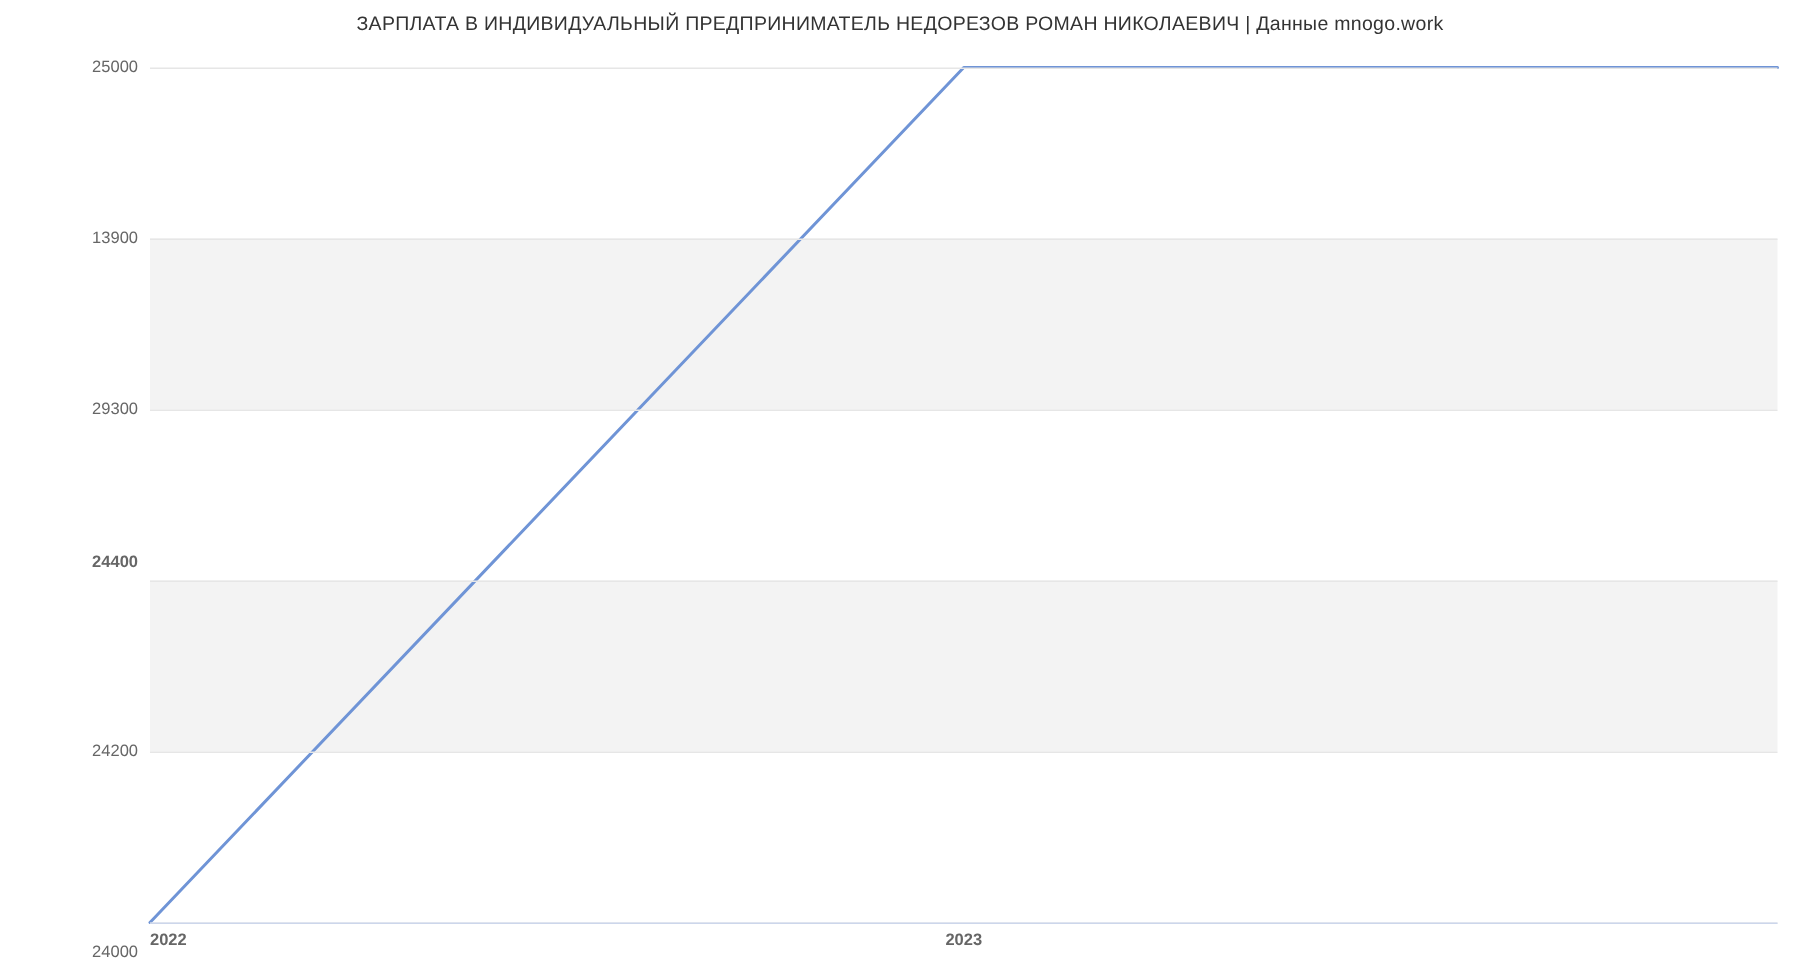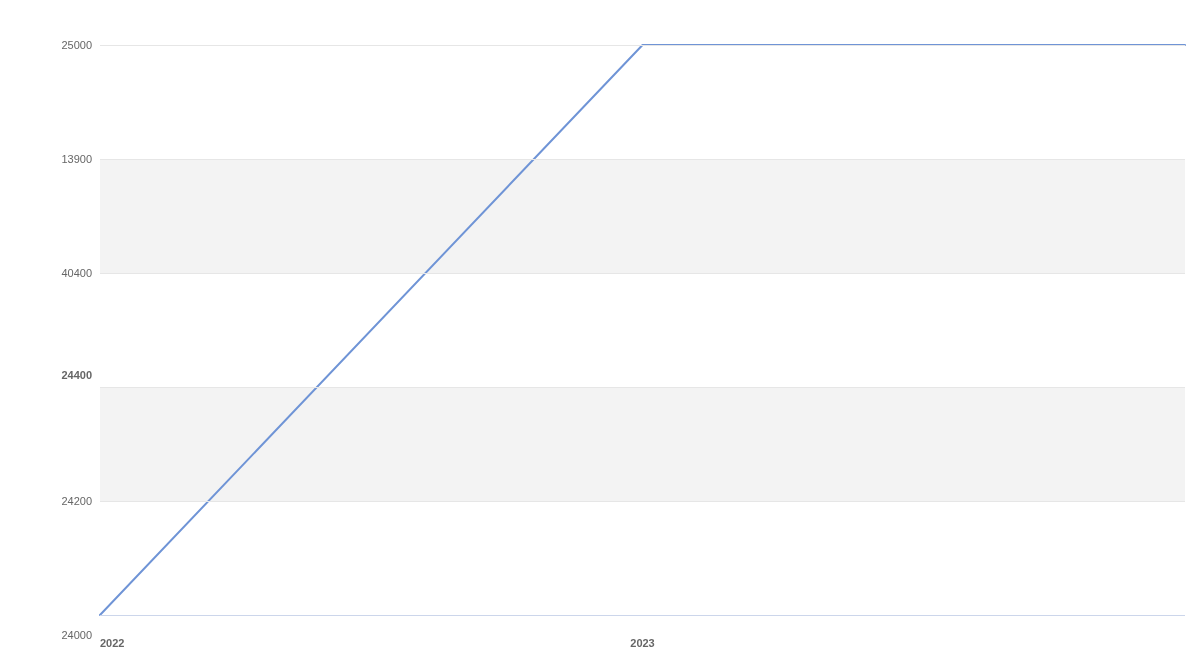--- a/index.html
+++ b/index.html
@@ -53,21 +53,21 @@
     right: 100%;
     margin-right: 8px;
     transform: translateY(-50%);
     font-size: 11px;
     color: #666;
     white-space: nowrap;
   }
   .x-tick-label {
     position: absolute;
     top: 100%;
-    margin-top: 22px;
+    margin-top: 6px;
     transform: translateX(-50%);
     font-size: 11px;
     font-weight: 600;
     color: #666;
     white-space: nowrap;
   }
   svg.line-layer {
     position: absolute;
     left: 0;
     top: 0;
@@ -79,34 +79,35 @@
     fill: none;
     stroke-width: 2;
     stroke-linejoin: round;
     stroke-linecap: round;
   }
 </style>
 </head>
 <body>
 
 <div class="chart-wrap">
+  <div class="title">ЗАРПЛАТА В ИНДИВИДУАЛЬНЫЙ ПРЕДПРИНИМАТЕЛЬ НЕДОРЕЗОВ РОМАН НИКОЛАЕВИЧ | Данные mnogo.work</div>
   <div class="plot" id="plot" style="left: 100px; top: 45px; width: 1085px; height: 570px;">
       <div class="band" style="top: 114px; height: 114px;"></div>
       <div class="band" style="top: 342px; height: 114px;"></div>
     <svg class="line-layer" id="line-layer" preserveAspectRatio="none" viewBox="0 0 1085 570">
         <polyline points="0,570 542.5,0 1085,0" class="series-line" stroke="#6f94d6"></polyline>
       </svg>
   <div class="gridline" style="top: 570px;"></div>
       <div class="y-tick-label" style="top: 590px;">24000</div>
       <div class="gridline" style="top: 456px;"></div>
       <div class="y-tick-label" style="top: 456px;">24200</div>
       <div class="gridline" style="top: 342px;"></div>
       <div class="y-tick-label" style="top: 330px; font-weight: bold;">24400</div>
       <div class="gridline" style="top: 228px;"></div>
-      <div class="y-tick-label" style="top: 228px;">40400</div>
+      <div class="y-tick-label" style="top: 228px;">29300</div>
       <div class="gridline" style="top: 114px;"></div>
       <div class="y-tick-label" style="top: 114px;">13900</div>
       <div class="gridline" style="top: 0px;"></div>
       <div class="y-tick-label" style="top: 0px; text-align: center;">25000</div>
       <div class="axis-line" style="left: 0px; top: 570px; width: 1085px; height: 1px;"></div>
       <div class="x-tick-label" style="left: 0px; transform: translateX(0px);">2022</div>
       <div class="x-tick-label" style="left: 542.5px;">2023</div>
       <div class="x-tick-label" style="left: 1148px; transform: translateX(-100%); font-style: italic;">2024</div>
     </div>
 </div>

